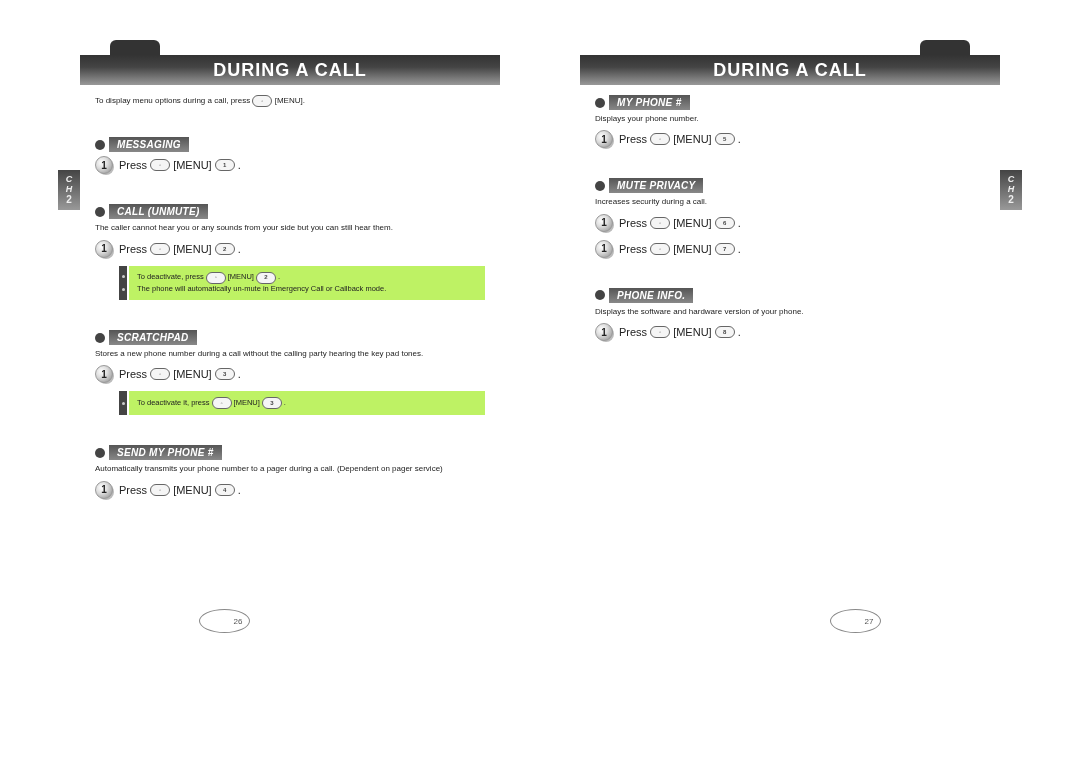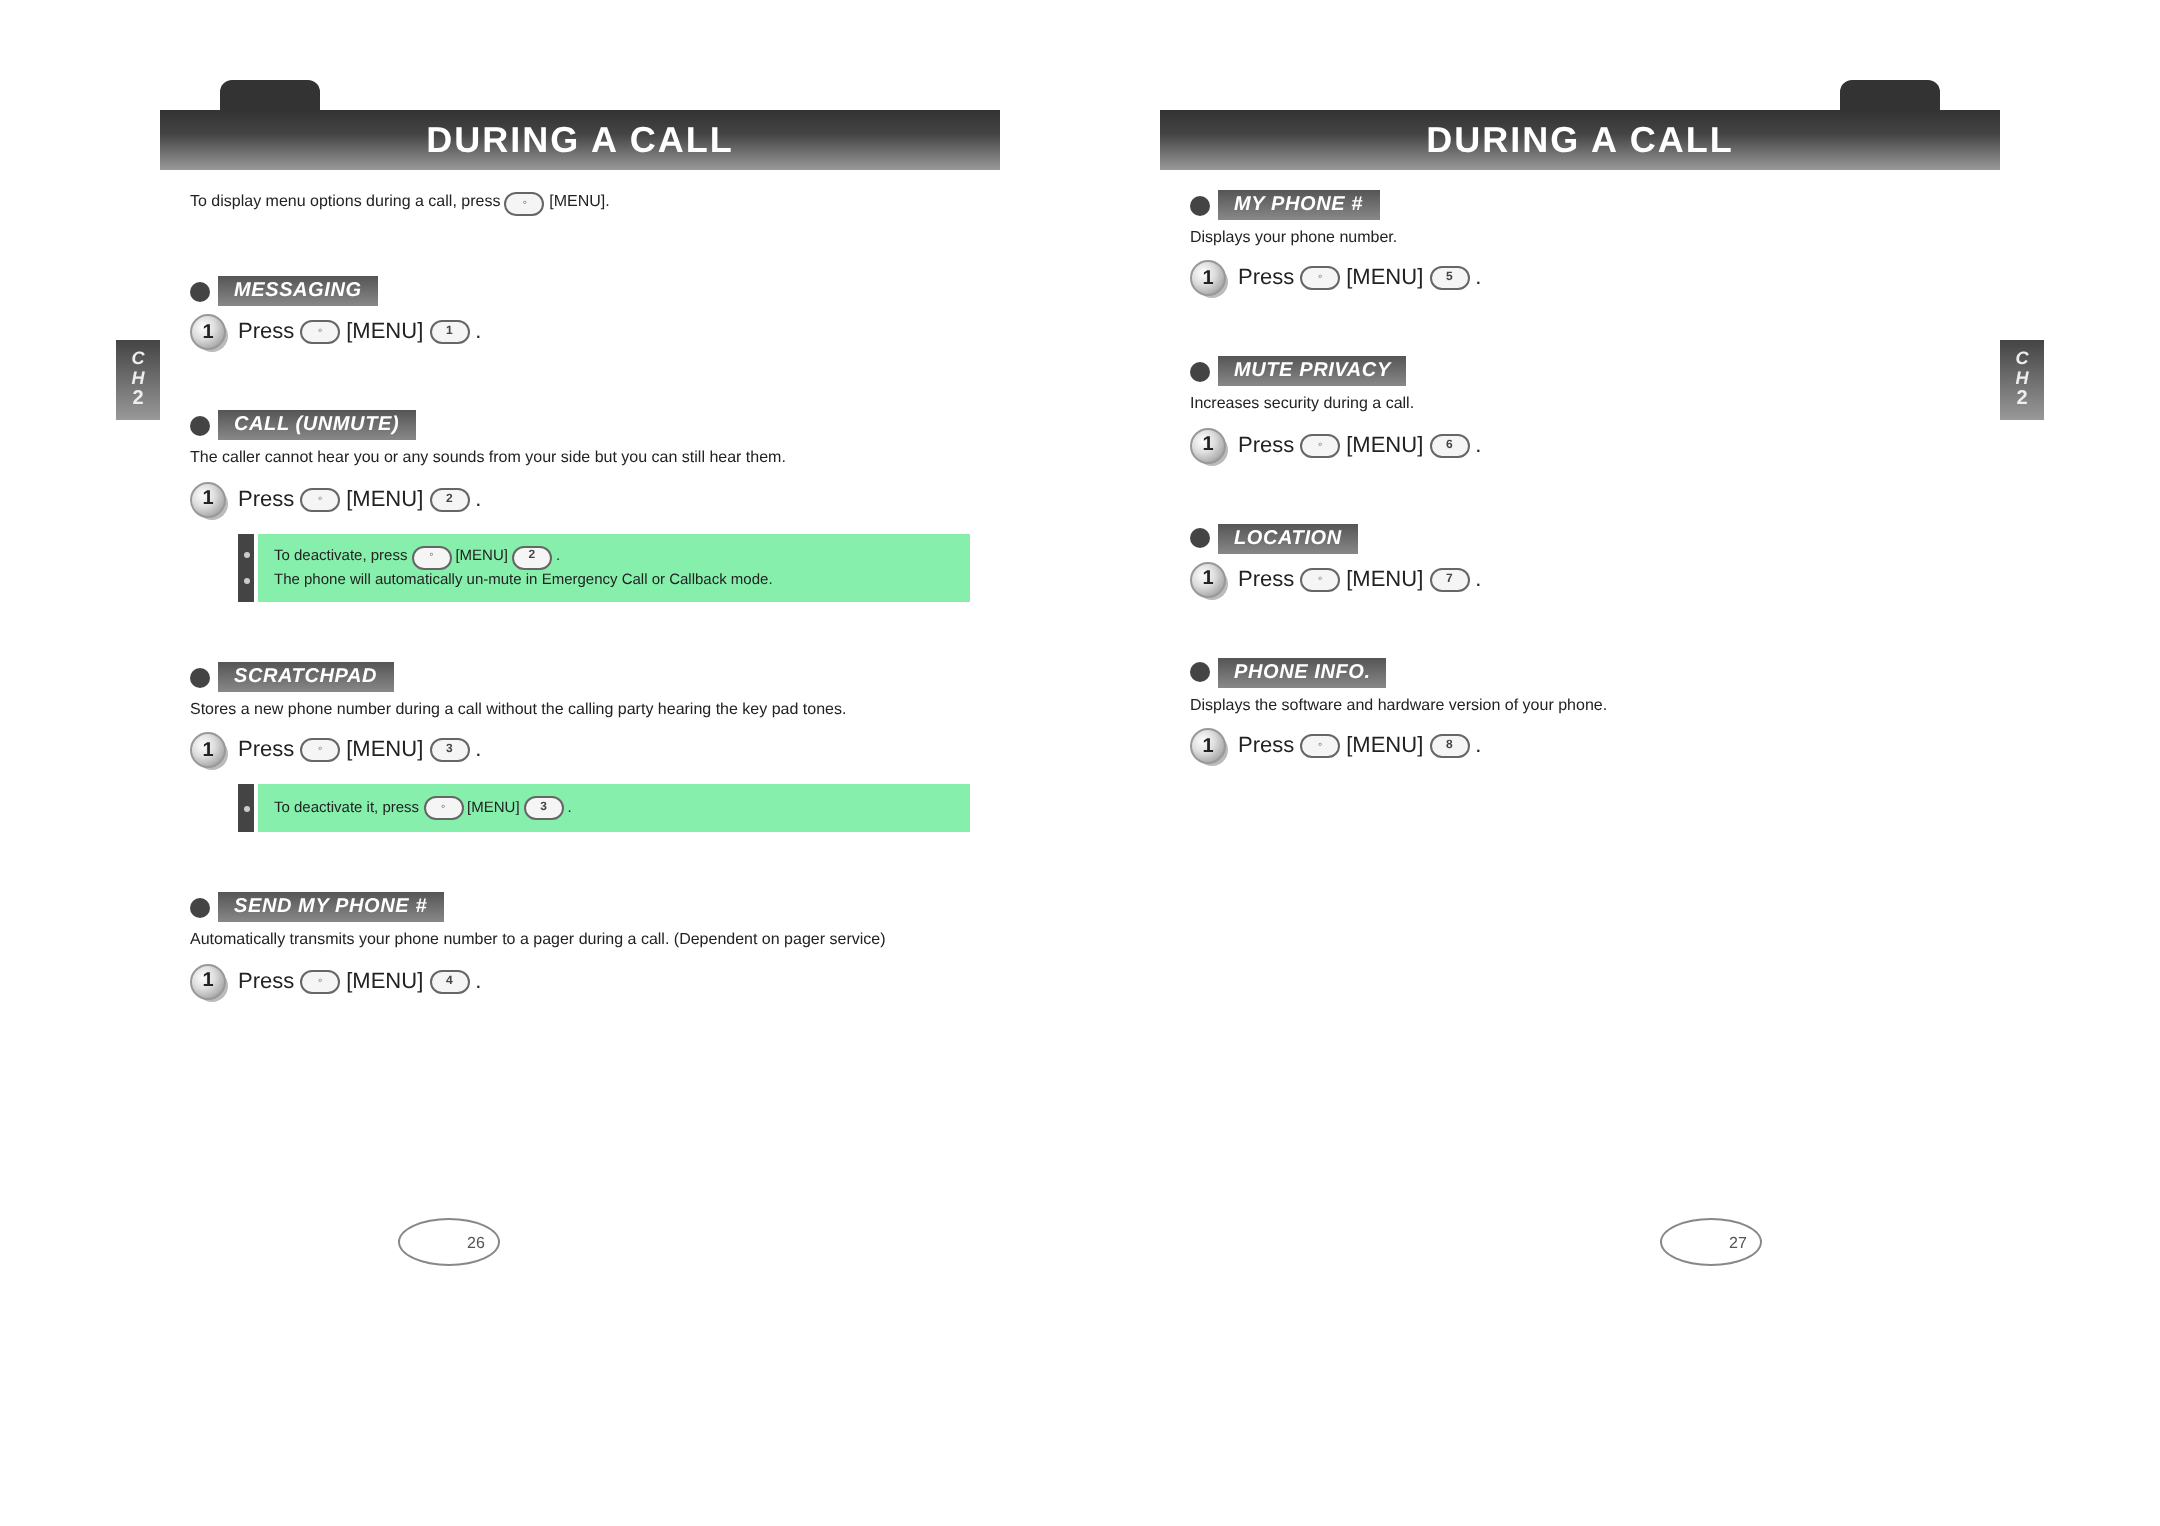--- a/index.html
+++ b/index.html
@@ -162,21 +162,21 @@
     border-radius: 9px;
     font-size: 6px;
     padding: 0 4px;
     height: 10px;
     min-width: 10px;
     background: #f5f5f5;
     color: #444;
     font-weight: bold;
   }
   .note-box {
-    background: #86efac;
+    background: #bef264;
     padding: 6px 8px;
     margin: 4px 0 10px 34px;
     position: relative;
   }
   .note-side {
     position: absolute;
     left: -10px;
     top: 0;
     bottom: 0;
     width: 8px;
@@ -381,24 +381,20 @@
           </div>
         <div class="step-text">
           <span>Press</span>
           <span class="key-icon">◦</span>
           <span>[MENU]</span>
           <span class="key-icon">6</span>
           <span>.</span>
         </div>
       </div>
 
-      <div class="section-heading">
-        <div class="section-dot"></div>
-        <div class="section-label">LOCATION</div>
-      </div>
       <div class="step-row">
         <div class="step-badge">
             <div class="circle">1</div>
           </div>
         <div class="step-text">
           <span>Press</span>
           <span class="key-icon">◦</span>
           <span>[MENU]</span>
           <span class="key-icon">7</span>
           <span>.</span>

